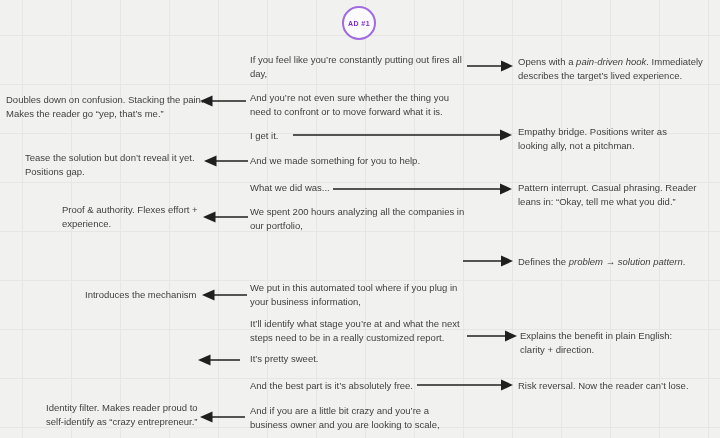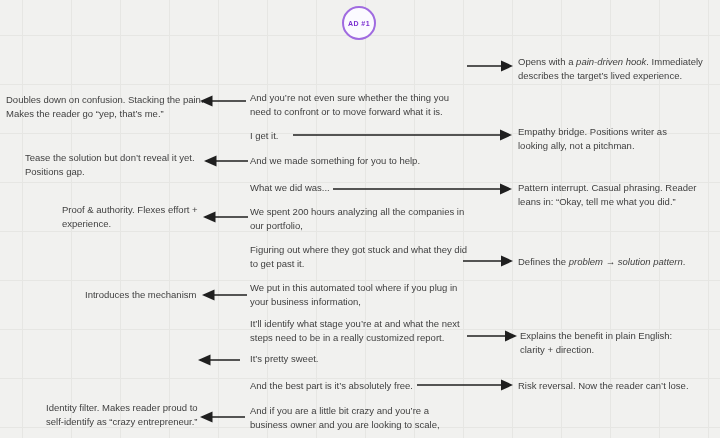--- a/index.html
+++ b/index.html
@@ -46,26 +46,26 @@
 </style>
 </head>
 <body>
 
 <div class="canvas">
 
   <div class="badge">
     <span>AD #1</span>
   </div>
 
+  <div class="copy" style="top:53px">If you feel like you’re constantly putting out fires all day,</div>
   <div class="copy" style="top:91px">And you’re not even sure whether the thing you need to confront or to move forward what it is.</div>
   <div class="copy" style="top:129px">I get it.</div>
   <div class="copy" style="top:154px">And we made something for you to help.</div>
   <div class="copy" style="top:181px">What we did was...</div>
   <div class="copy" style="top:205px">We spent 200 hours analyzing all the companies in our portfolio,</div>
-  <div class="copy" style="top:243px">Figuring out where they got stuck and what they did to get past it.</div>
   <div class="copy" style="top:281px">We put in this automated tool where if you plug in your business information,</div>
   <div class="copy" style="top:317px">It’ll identify what stage you’re at and what the next steps need to be in a really customized report.</div>
   <div class="copy" style="top:352px">It’s pretty sweet.</div>
   <div class="copy" style="top:379px">And the best part is it’s absolutely free.</div>
   <div class="copy" style="top:404px">And if you are a little bit crazy and you’re a business owner and you are looking to scale,</div>
 
   <div class="note" style="left:6px;top:93px;width:205px">Doubles down on confusion. Stacking the pain. Makes the reader go “yep, that’s me.”</div>
   <div class="note" style="left:25px;top:151px;width:185px">Tease the solution but don’t reveal it yet. Positions gap.</div>
   <div class="note" style="left:62px;top:203px;width:150px">Proof &amp; authority. Flexes effort + experience.</div>
   <div class="note" style="left:85px;top:288px;width:130px">Introduces the mechanism</div>

